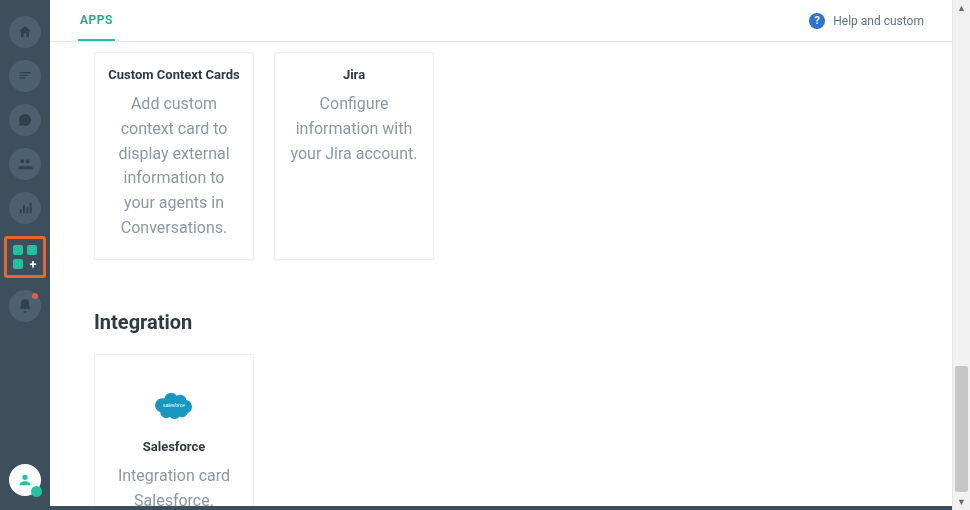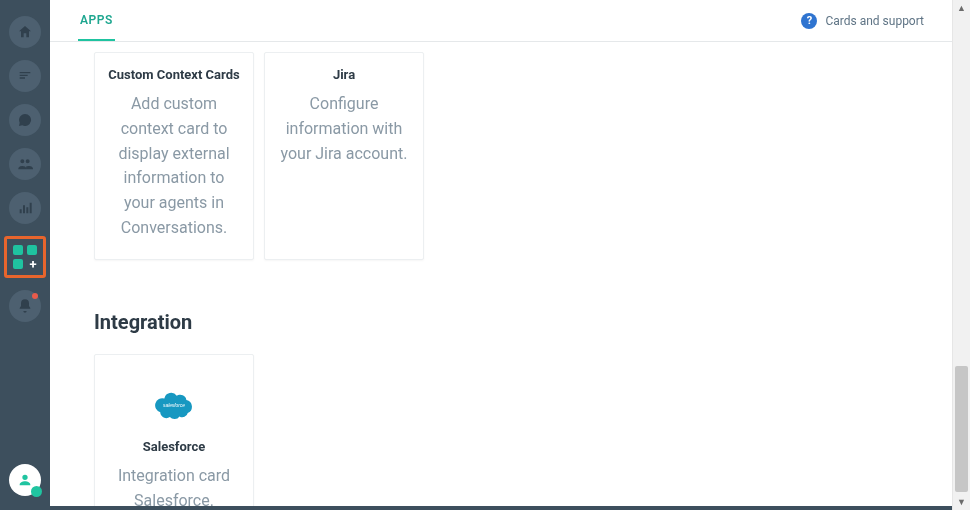--- a/index.html
+++ b/index.html
@@ -132,21 +132,21 @@
     display: flex; align-items:center; justify-content:center;
   }
 
   .content {
     flex: 1;
     overflow: auto;
     padding: 10px 28px 30px 44px;
     background: #fff;
   }
 
-  .cards-row { display: flex; gap: 10px; }
+  .cards-row { display: flex; gap: 20px; }
   .card {
     width: 160px;
     min-height: 120px;
     background: #fff;
     border: 1px solid #eceff1;
     border-radius: 2px;
     box-shadow: 0 1px 2px rgba(0,0,0,.04);
     padding: 14px 12px 18px;
     text-align: center;
     cursor: pointer;
@@ -247,21 +247,21 @@
       </svg>
   </div>
 </nav>
 
 <div class="main">
 
   <div class="topbar">
     <div class="tab">APPS</div>
     <div class="help">
       <span class="q">?</span>
-      <span>Cards and support</span>
+      <span>Help and custom</span>
     </div>
   </div>
 
   <div class="content">
 
     <div class="cards-row">
       <div class="card">
         <div class="card-title">Custom Context Cards</div>
         <div class="card-desc">Add custom context card to display external information to your agents in Conversations.</div>
       </div>

